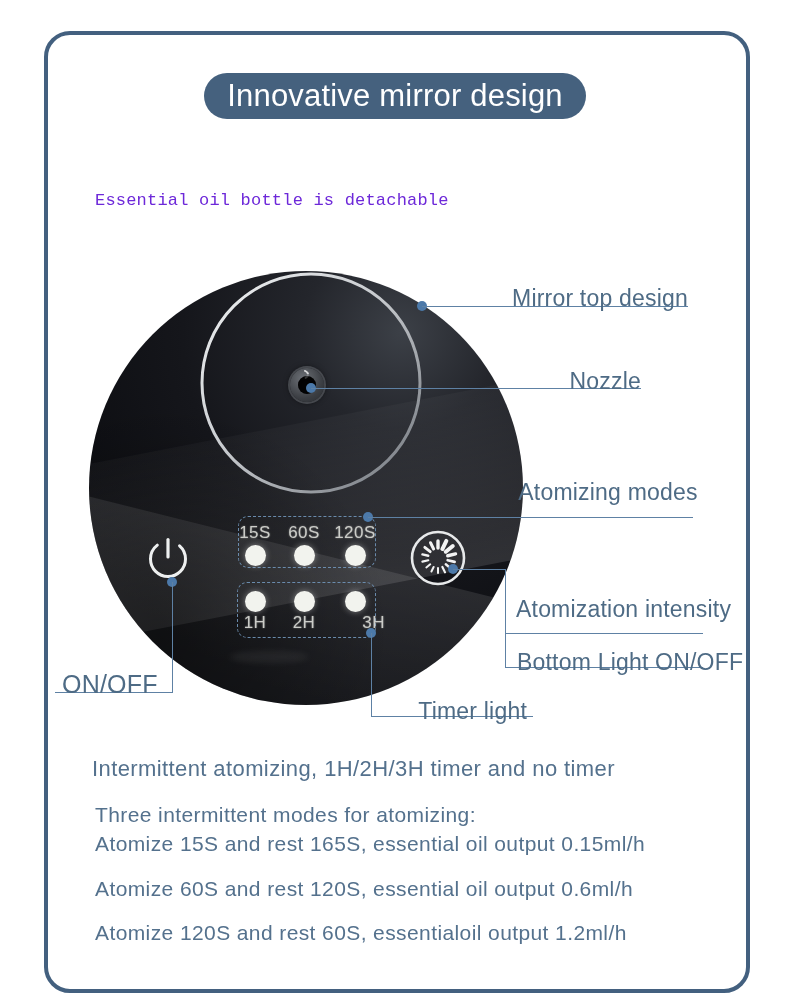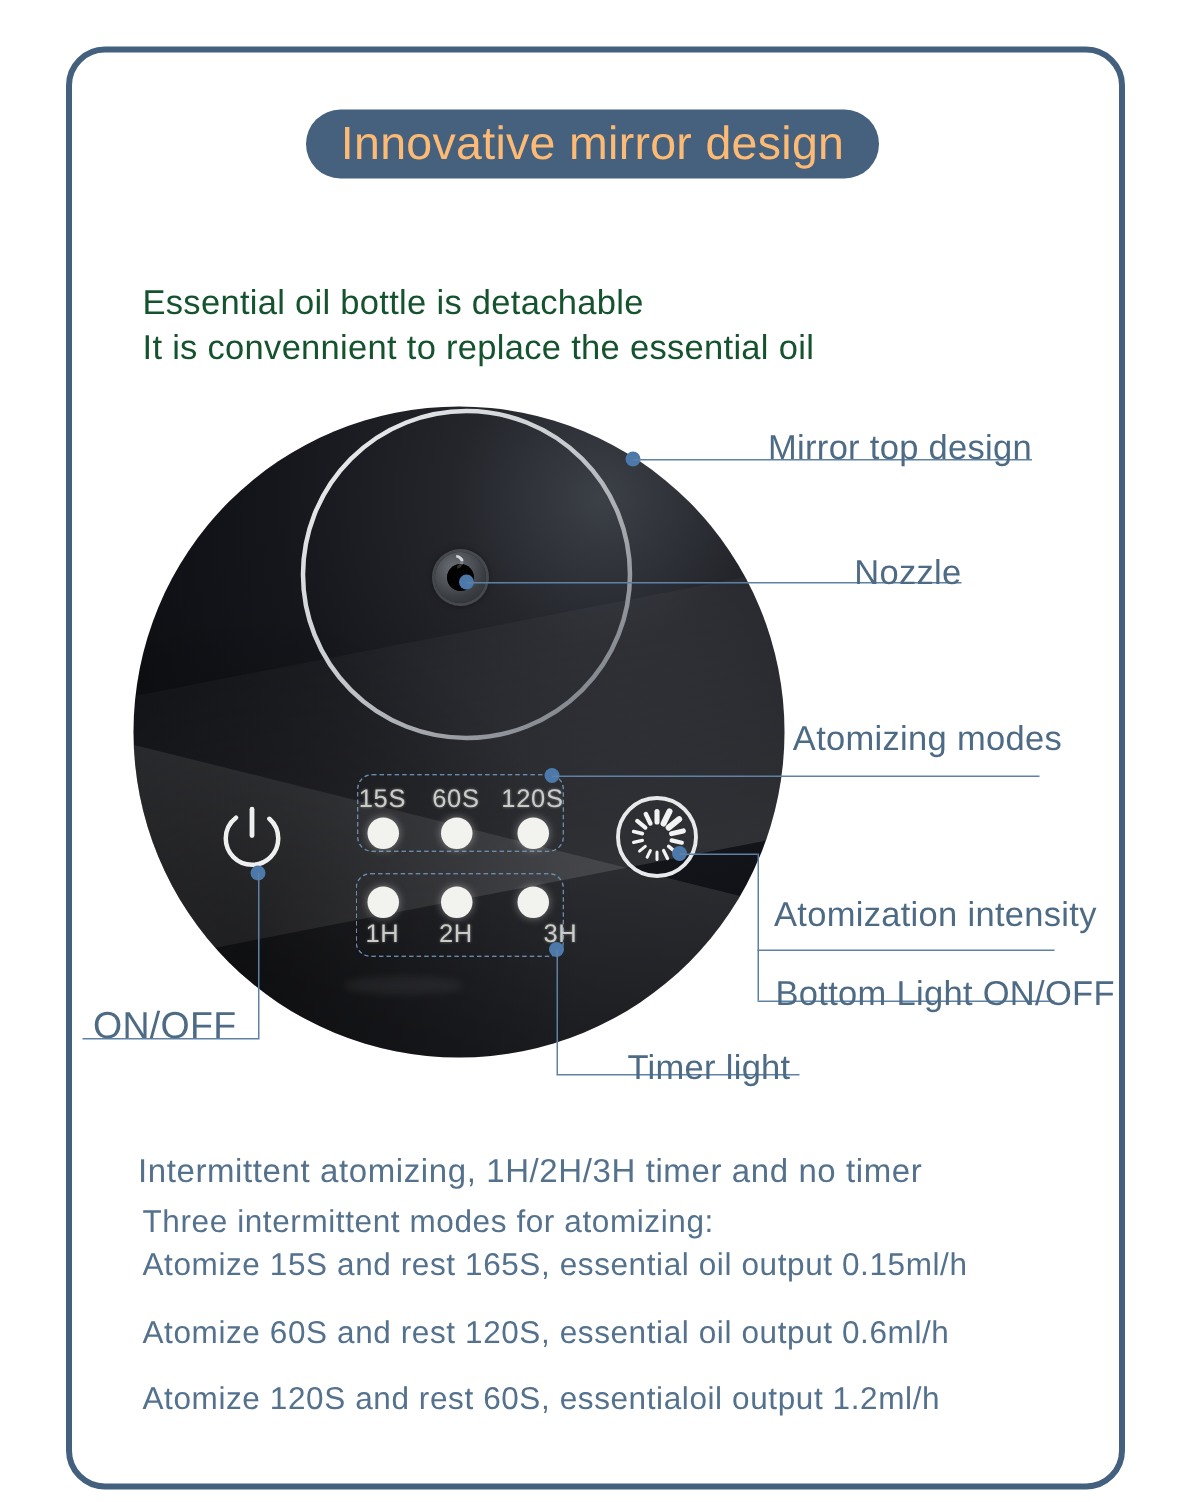--- a/index.html
+++ b/index.html
@@ -12,27 +12,28 @@
 
   
   .frame {
     left:44px; top:31px; width:706px; height:962px; box-sizing:border-box;
     border:4px solid #43607f; border-radius:26px;
   }
 
   
   .title-pill {
     left:204px; top:73px; width:382px; height:46px; border-radius:23px;
-    background:#45617e; color:#fdba74; font-size:31px; line-height:46px;
+    background:#45617e; color:#ffffff; font-size:31px; line-height:46px;
     text-align:center; letter-spacing:0.2px;
   }
 
   .intro {
-    left:95px; top:186px; color:#14532d; font-size:23px; line-height:30px;
+    left:95px; top:186px; color:#6d28d9; font-size:17px; line-height:30px;
     letter-spacing:0.2px;
+    font-family:Liberation Mono, monospace;
   }
 
   
   .device {
     left:89px; top:271px; width:434px; height:434px; border-radius:50%;
     overflow:hidden;
     background:radial-gradient(circle at 72% 14%, #3c4047 0%, #24262c 20%, #15161b 45%, #0b0c10 78%);
   }
   .band1 {
     left:-50px; top:150px; width:560px; height:175px; transform:rotate(-11deg);
@@ -112,21 +113,20 @@
 <body>
 
 <div class="abs frame"></div>
 
 <div class="abs title-pill">
   <span>Innovative mirror design</span>
 </div>
 
 <div class="abs intro">
   <div>Essential oil bottle is detachable</div>
-  <div>It is convennient to replace the essential oil</div>
 </div>
 
 <div class="abs device">
   <div class="abs band1"></div>
   <div class="abs band2"></div>
   <div class="abs shade"></div>
   <div class="abs smudge"></div>
 
   <svg class="abs ring-svg" width="226" height="228">
     <defs>
@@ -222,31 +222,31 @@
 <div class="abs hline" style="left:55px; top:692px; width:118px;"></div>
 
 <div class="abs dot" style="left:371px; top:633px;"></div>
 <div class="abs vline" style="left:371px; top:633px; height:83px;"></div>
 <div class="abs hline" style="left:371px; top:716px; width:162px;"></div>
 
 <div class="abs callout" style="left:470px; top:277px; width:218px; text-align:right;">Mirror top design</div>
 
 <div class="abs callout" style="left:480px; top:360px; width:161px; text-align:right;">Nozzle</div>
 
-<div class="abs callout two-line" style="left:508px; top:471px; width:200px; text-align:right;">
+<div class="abs callout two-line" style="left:508px; top:471px; width:200px; text-align:center;">
   <span class="cl-line">Atomizing modes</span>
 </div>
 
 <div class="abs callout two-line" style="left:516px; top:588px;">
   <span class="cl-line">Atomization intensity</span>
 </div>
 
 <div class="abs callout" style="left:517px; top:641px;">Bottom Light ON/OFF</div>
 
 <div class="abs callout" style="left:62px; top:663px; font-size:25px;">ON/OFF</div>
 
 <div class="abs callout" style="left:377px; top:690px; width:150px; text-align:right;">Timer light</div>
 
-<div class="abs footer-line footer-first" style="left:92px; top:756px;margin-top:12px;">Intermittent atomizing, 1H/2H/3H timer and no timer</div>
+<div class="abs footer-line footer-first" style="left:92px; top:756px;">Intermittent atomizing, 1H/2H/3H timer and no timer</div>
 <div class="abs footer-line" style="left:95px; top:803px;">Three intermittent modes for atomizing:</div>
 <div class="abs footer-line" style="left:95px; top:832px;">Atomize 15S and rest 165S, essential oil output 0.15ml/h</div>
 <div class="abs footer-line" style="left:95px; top:877px;">Atomize 60S and rest 120S, essential oil output 0.6ml/h</div>
 <div class="abs footer-line" style="left:95px; top:921px;">Atomize 120S and rest 60S, essentialoil output 1.2ml/h</div>
 
 </body></html>

